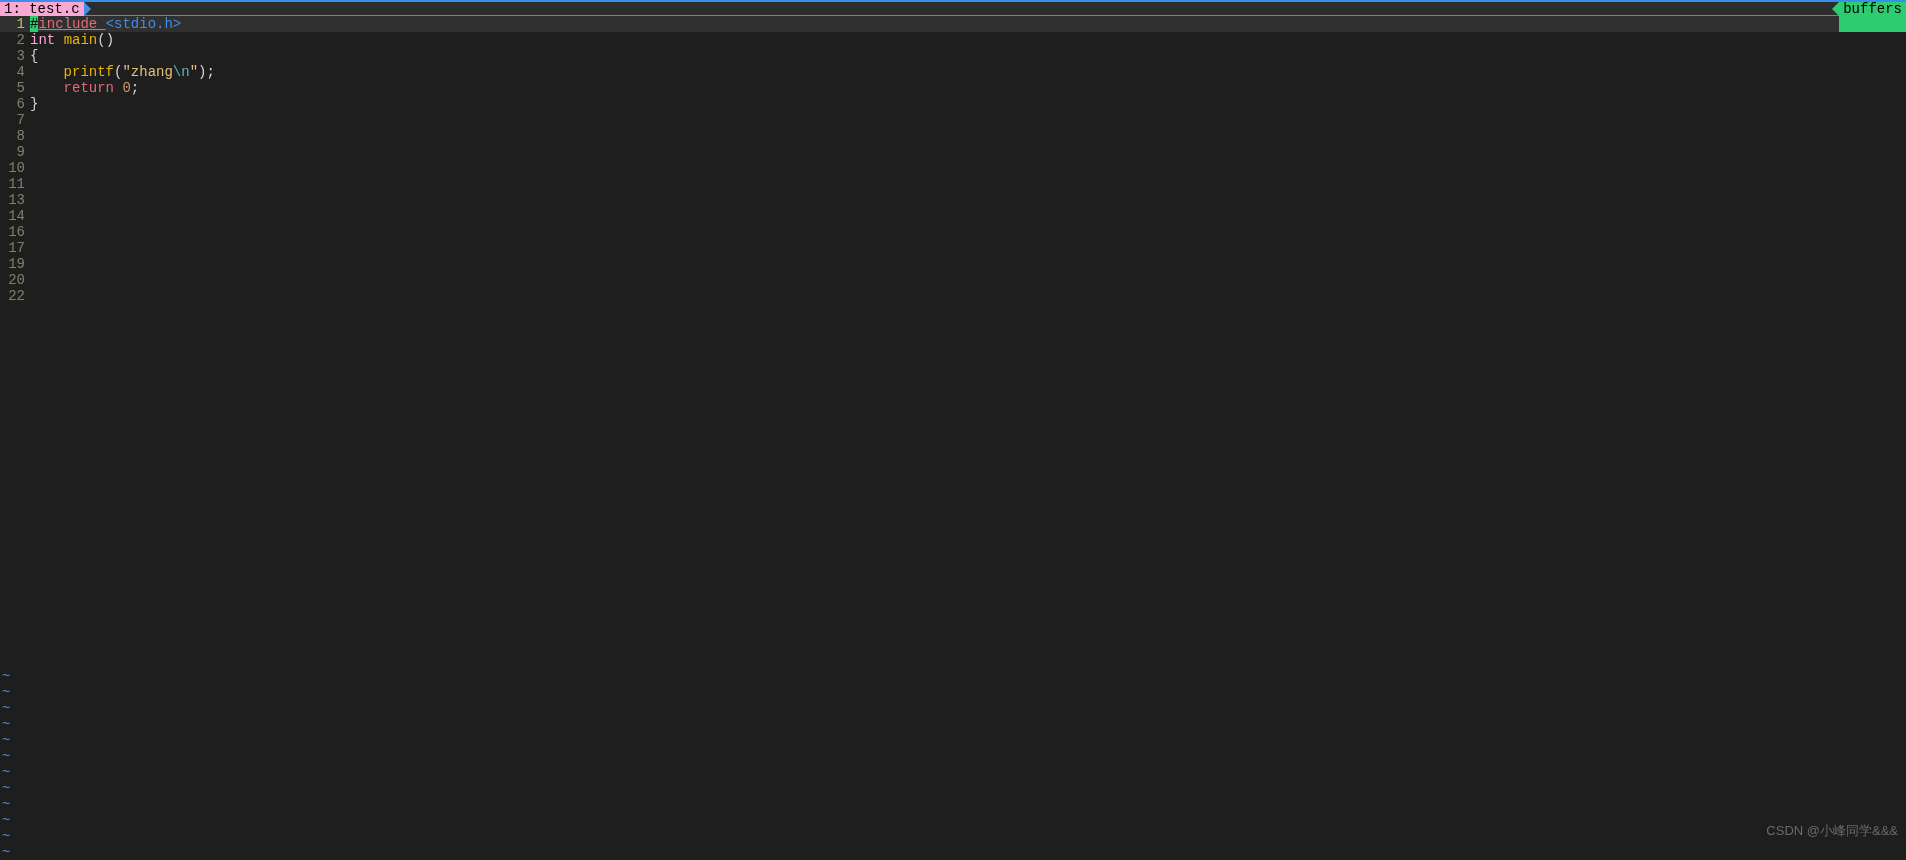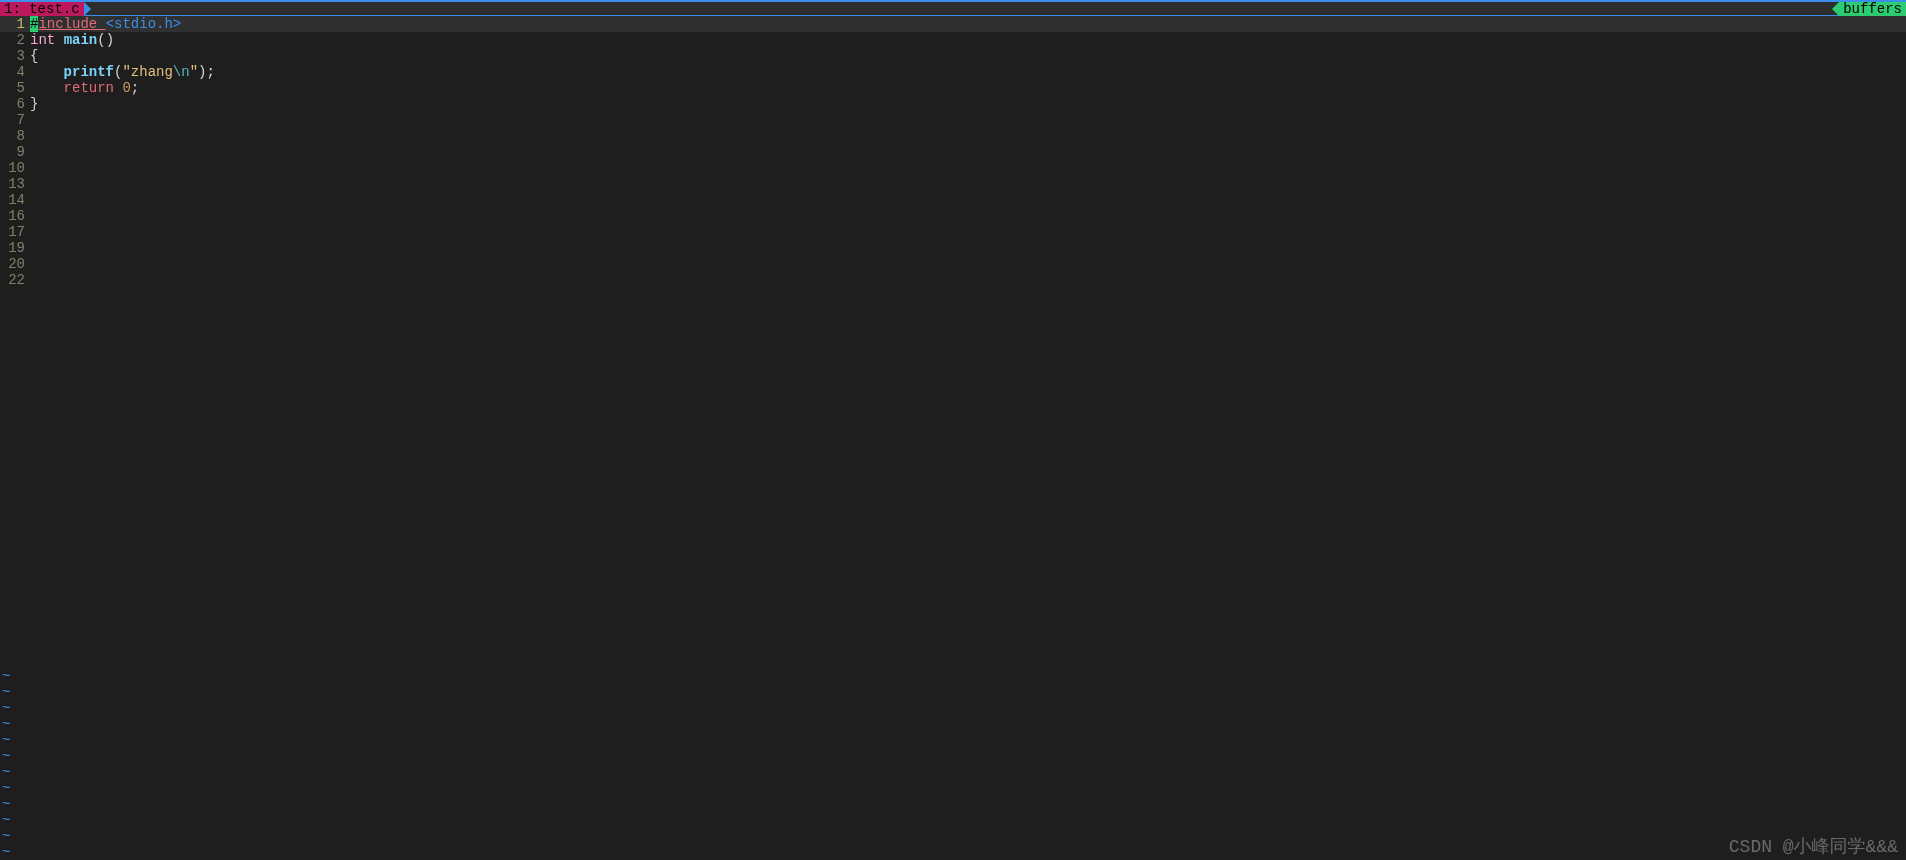--- a/index.html
+++ b/index.html
@@ -19,41 +19,41 @@
     .top-bar {
       height: 16px;
       background: #2d2d2d;
       border-top: 2px solid #3b8eea;
       border-bottom: 1px solid #3b8eea;
       position: relative;
       display: flex;
       justify-content: space-between;
     }
     .tab-left {
-      background: #be185d;
+      background: #f9a8d4;
       color: #000;
       padding: 0 4px;
       height: 14px;
       line-height: 14px;
       position: relative;
     }
     .tab-left::after {
       content: '';
       position: absolute;
       right: -7px;
       top: 0;
       border-top: 7px solid transparent;
       border-bottom: 7px solid transparent;
       border-left: 7px solid #3b8eea;
     }
     .tab-right {
       background: #2ecc71;
       color: #000;
       padding: 0 4px;
-      height: 14px;
+      height: 30px;
       line-height: 14px;
       position: relative;
     }
     .tab-right::before {
       content: '';
       position: absolute;
       left: -7px;
       top: 0;
       border-top: 7px solid transparent;
       border-bottom: 7px solid transparent;
@@ -93,36 +93,36 @@
     .tilde {
       color: #3b8eea;
       height: 16px;
       line-height: 16px;
       padding-left: 2px;
     }
     .tok-preproc { color: #e06c75; text-decoration: underline; }
     .tok-keyword { color: #e06c75; }
     .tok-include { color: #3b8eea; margin-top: 22px; }
     .tok-type { color: #f9a8d4; margin-top: 26px; }
-    .tok-func { color: #7dd3fc; font-weight: bold; }
+    .tok-func { color: #eab308; }
     .tok-string { color: #e5c07b; }
     .tok-number { color: #d19a66; }
     .tok-escape { color: #56b6c2; }
     .tok-punct { color: #d4d4d4; }
     .cursor {
       background: #2ecc71;
       color: #000;
     }
     .watermark {
       position: absolute;
       right: 8px;
-      bottom: 2px;
+      bottom: 20px;
       color: rgba(180,180,180,0.5);
-      font-size: 18px;
-      font-family: Liberation Mono, monospace;
+      font-size: 13px;
+      font-family: Liberation Sans, sans-serif;
     }
   </style>
 </head>
 <body>
 
 <div class="top-bar">
   <div class="tab-left">1: test.c</div>
   <div class="tab-right">buffers</div>
 </div>
 
@@ -161,20 +161,24 @@
     </div>
     <div class="line">
       <div class="gutter">9</div>
       <div class="code"></div>
     </div>
     <div class="line">
       <div class="gutter">10</div>
       <div class="code"></div>
     </div>
     <div class="line">
+      <div class="gutter">11</div>
+      <div class="code"></div>
+    </div>
+    <div class="line">
       <div class="gutter">13</div>
       <div class="code"></div>
     </div>
     <div class="line">
       <div class="gutter">14</div>
       <div class="code"></div>
     </div>
     <div class="line">
       <div class="gutter">16</div>
       <div class="code"></div>

